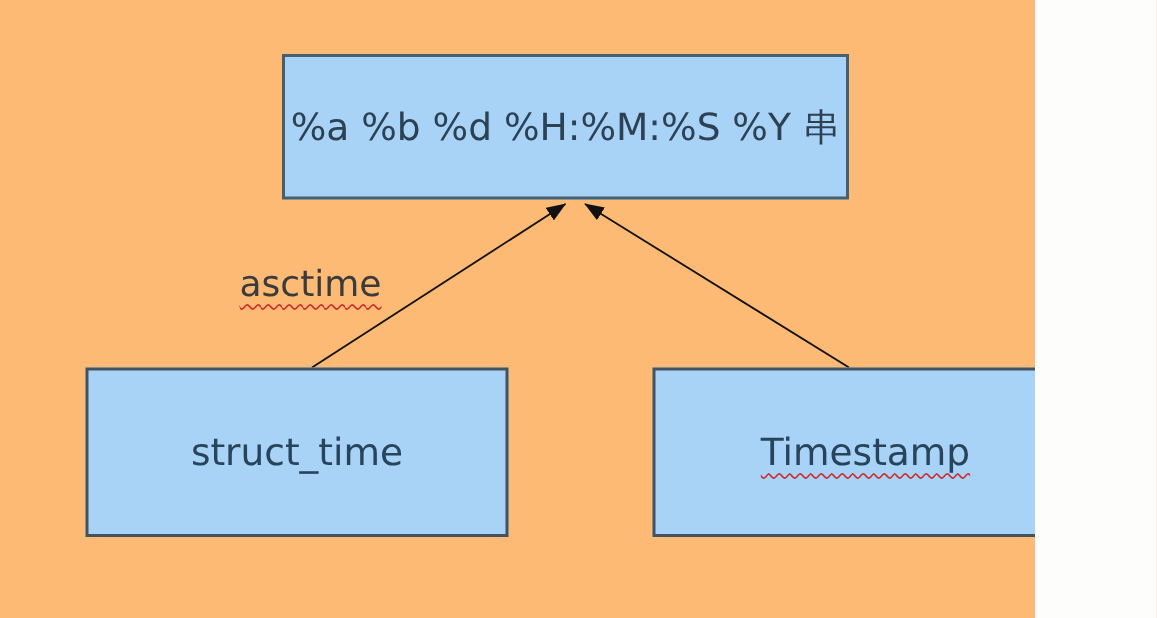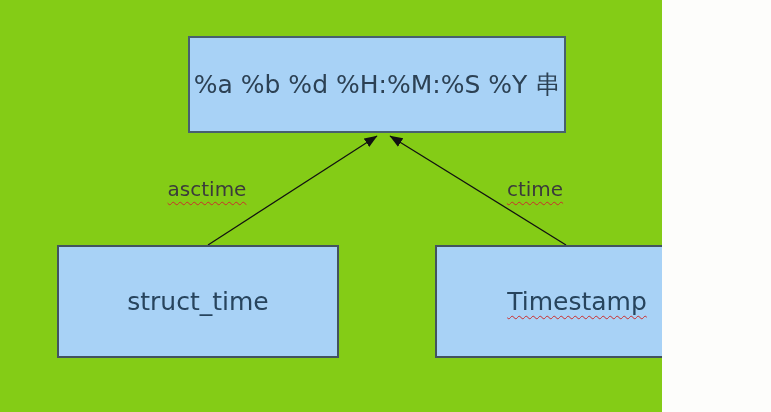--- a/index.html
+++ b/index.html
@@ -5,22 +5,23 @@
   html, body {
     margin: 0;
     padding: 0;
     background: #fdfdfb;
     font-family: "DejaVu Sans", "Liberation Sans", sans-serif;
   }
   .canvas {
     position: relative;
     width: 662px;
     height: 412px;
-    background: #84cc16;
+    background: #fdba74;
     overflow: hidden;
+    padding-left: 28px;
   }
   .node {
     position: absolute;
     background: #a8d2f6;
     border: 2px solid #42535f;
     box-sizing: border-box;
     display: flex;
     align-items: center;
     justify-content: center;
     color: #2c4154;
@@ -47,21 +48,21 @@
     top: 245px;
     width: 284px;
     height: 113px;
     color: #27445d;
     text-align: center;
   }
   .edge-label {
     position: absolute;
     transform: translate(-50%, -50%);
     color: #3b3b3b;
-    font-size: 20px;
+    font-size: 24px;
     white-space: nowrap;
   }
   .edge-label-asctime { left: 207px; top: 189px; }
   .edge-label-ctime   { left: 535px; top: 189px; }
   .misspelled {
     text-decoration-line: underline;
     text-decoration-style: wavy;
     text-decoration-color: #cc2b2b;
     text-decoration-thickness: 1px;
     text-underline-offset: 5px;
@@ -97,15 +98,14 @@
   <div class="node node-left">
     <span>struct_time</span>
   </div>
 
   <div class="node node-right">
     <span class="misspelled">Timestamp</span>
   </div>
 
   <span class="edge-label edge-label-asctime misspelled">asctime</span>
 
-  <span class="edge-label edge-label-ctime misspelled">ctime</span>
 
 </div>
 
 </body></html>

